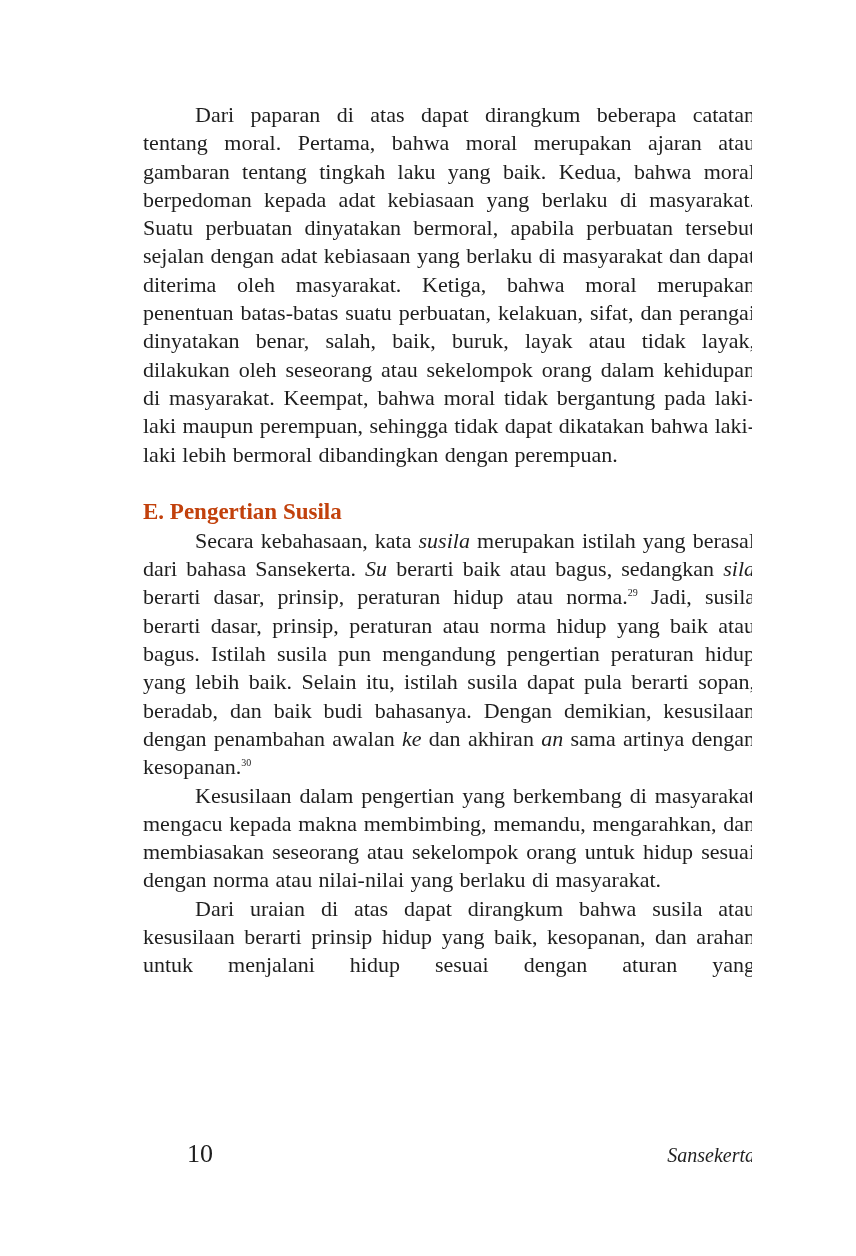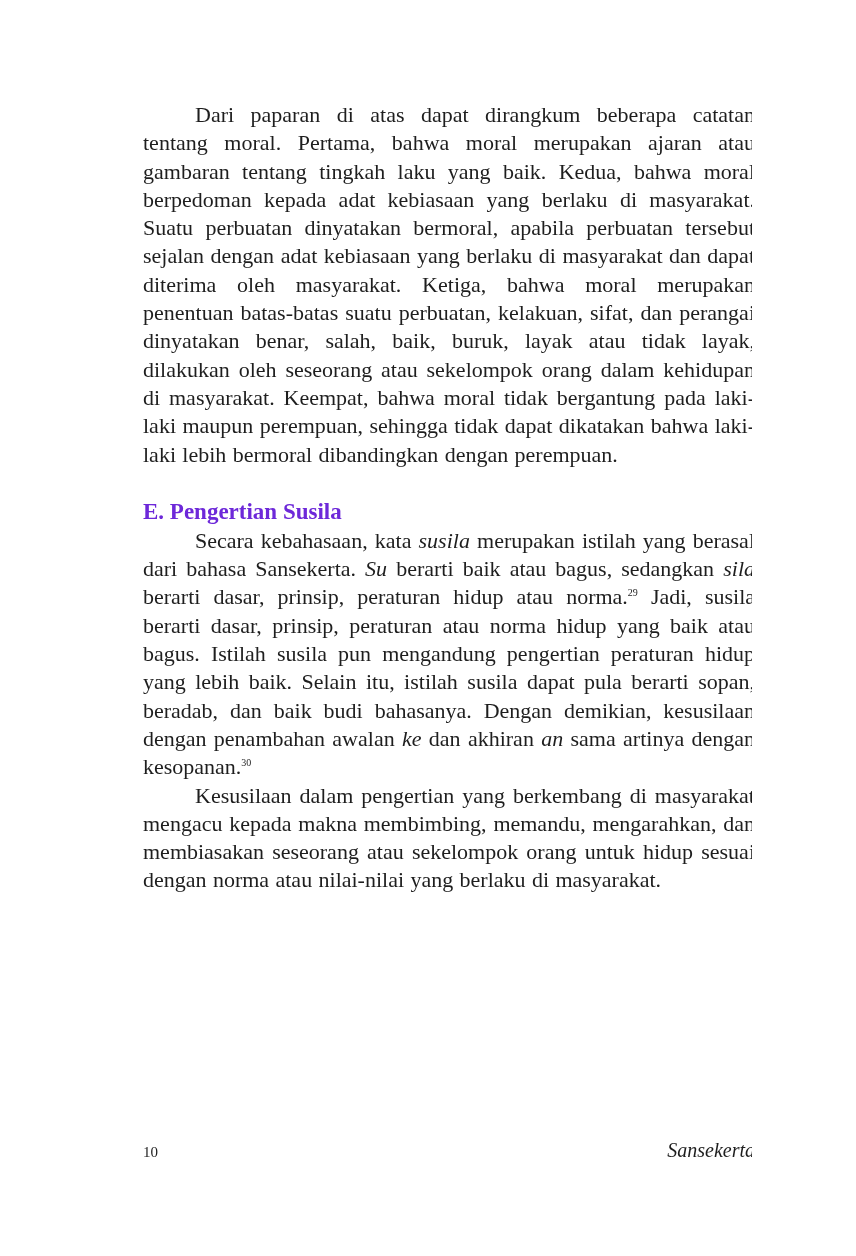--- a/index.html
+++ b/index.html
@@ -36,50 +36,52 @@
   .body-paragraph sup {
     font-size: 10px;
     line-height: 0;
     vertical-align: super;
   }
   .section-heading {
     margin: 28px 0 1px 0;
     font-size: 23px;
     line-height: 29px;
     font-weight: bold;
-    color: #6d28d9;
+    color: #c2410c;
   }
   .continued {
     text-align-last: justify;
   }
   .footer {
     position: absolute;
     left: 143px;
     top: 1139px;
     width: 612px;
     display: flex;
     justify-content: space-between;
     align-items: baseline;
   }
   .page-number {
-    font-size: 15px;
+    font-size: 26px;
     font-style: normal;
+    margin-left: 44px;
   }
   .running-title {
     font-size: 20px;
     font-style: italic;
   }
 </style>
 </head>
 <body>
 
 <div class="page">
   <div class="content">
       <p class="body-paragraph"><span>Dari paparan di atas dapat dirangkum beberapa catatan tentang moral. Pertama, bahwa moral merupakan ajaran atau gambaran tentang tingkah laku yang baik. Kedua, bahwa moral berpedoman kepada adat kebiasaan yang berlaku di masyarakat. Suatu perbuatan dinyatakan bermoral, apabila perbuatan tersebut sejalan dengan adat kebiasaan yang berlaku di masyarakat dan dapat diterima oleh masyarakat. Ketiga, bahwa moral merupakan penentuan batas-batas suatu perbuatan, kelakuan, sifat, dan perangai dinyatakan benar, salah, baik, buruk, layak atau tidak layak, dilakukan oleh seseorang atau sekelompok orang dalam kehidupan di masyarakat. Keempat, bahwa moral tidak bergantung pada laki-laki maupun perempuan, sehingga tidak dapat dikatakan bahwa laki-laki lebih bermoral dibandingkan dengan perempuan.</span></p>
       <h2 class="section-heading"><span>E. Pengertian Susila</span></h2>
       <p class="body-paragraph"><span>Secara kebahasaan, kata </span><span class="italic">susila</span><span> merupakan istilah yang berasal dari bahasa Sansekerta. </span><span class="italic">Su</span><span> berarti baik atau bagus, sedangkan </span><span class="italic">sila</span><span> berarti dasar, prinsip, peraturan hidup atau norma.</span><sup>29</sup><span> Jadi, susila berarti dasar, prinsip, peraturan atau norma hidup yang baik atau bagus. Istilah susila pun mengandung pengertian peraturan hidup yang lebih baik. Selain itu, istilah susila dapat pula berarti sopan, beradab, dan baik budi bahasanya. Dengan demikian, kesusilaan dengan penambahan awalan </span><span class="italic">ke</span><span> dan akhiran </span><span class="italic">an</span><span> sama artinya dengan kesopanan.</span><sup>30</sup></p>
       <p class="body-paragraph"><span>Kesusilaan dalam pengertian yang berkembang di masyarakat mengacu kepada makna membimbing, memandu, mengarahkan, dan membiasakan seseorang atau sekelompok orang untuk hidup sesuai dengan norma atau nilai-nilai yang berlaku di masyarakat.</span></p>
+      <p class="body-paragraph continued"><span>Dari uraian di atas dapat dirangkum bahwa susila atau kesusilaan berarti prinsip hidup yang baik, kesopanan, dan arahan untuk menjalani hidup sesuai dengan aturan yang</span></p>
     </div>
   <div class="footer">
     <span class="page-number">10</span>
     <span class="running-title">Sansekerta</span>
   </div>
 </div>
 
 </body></html>

